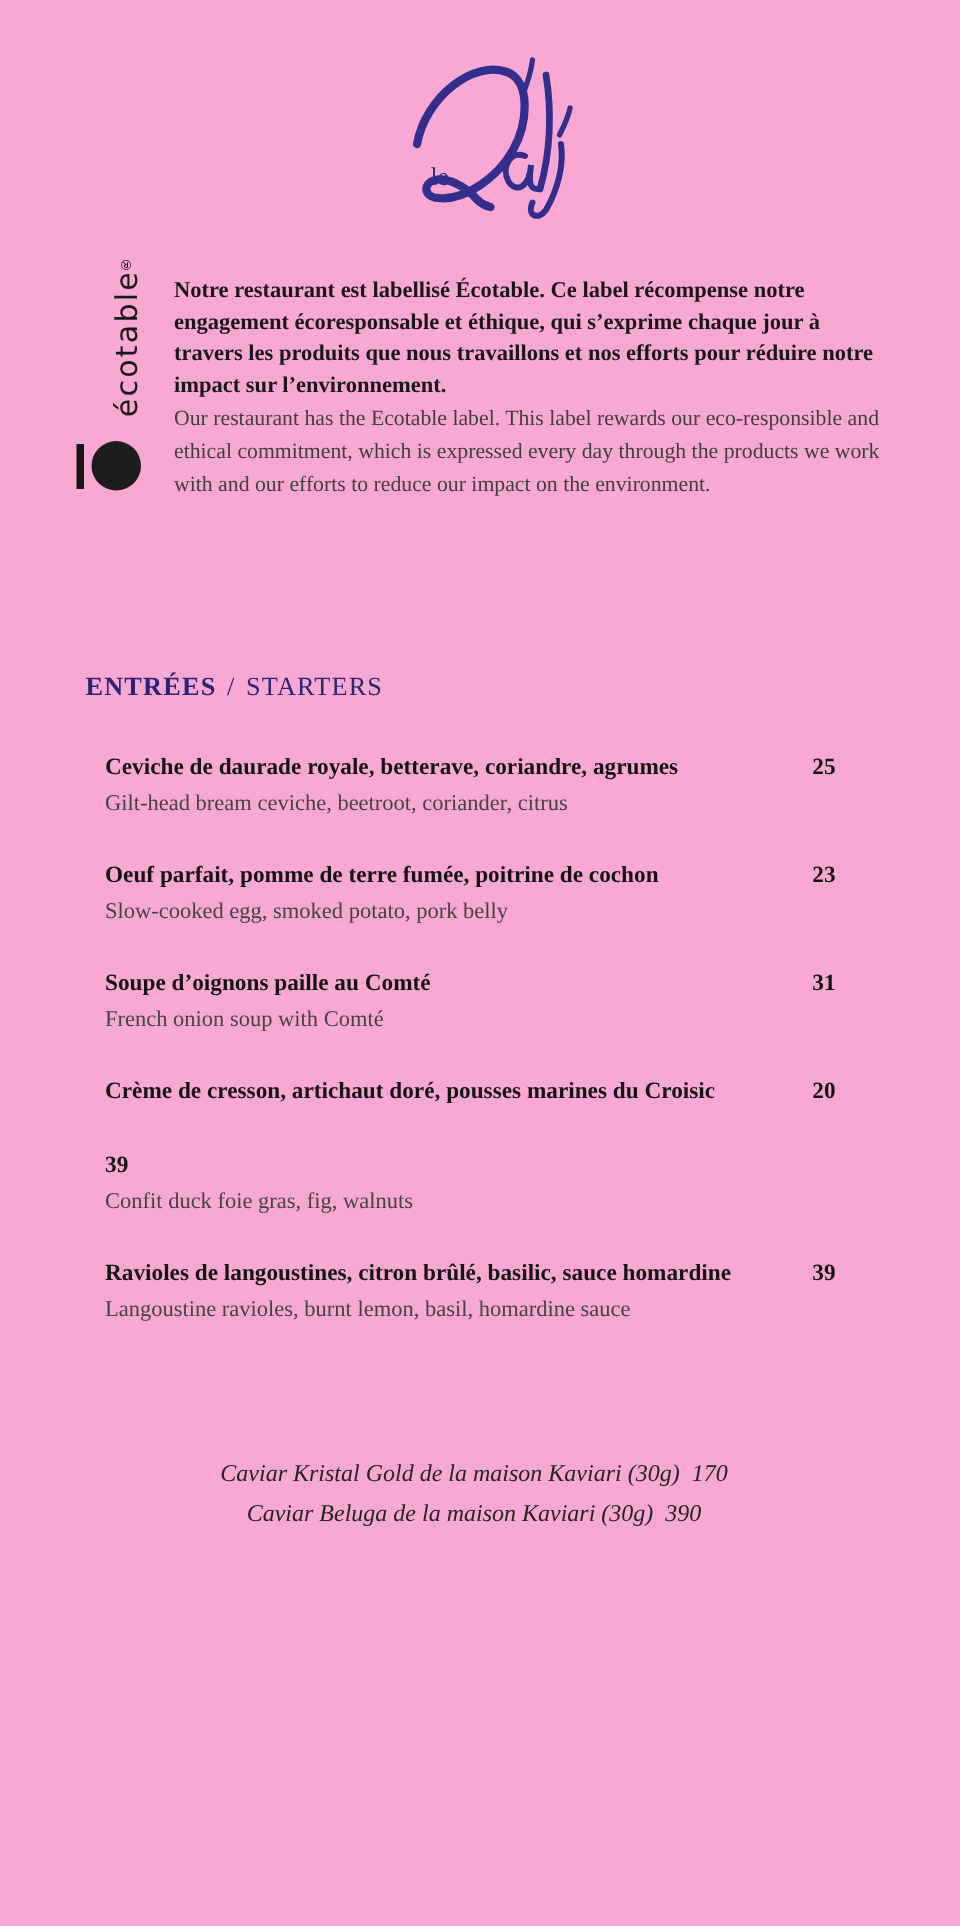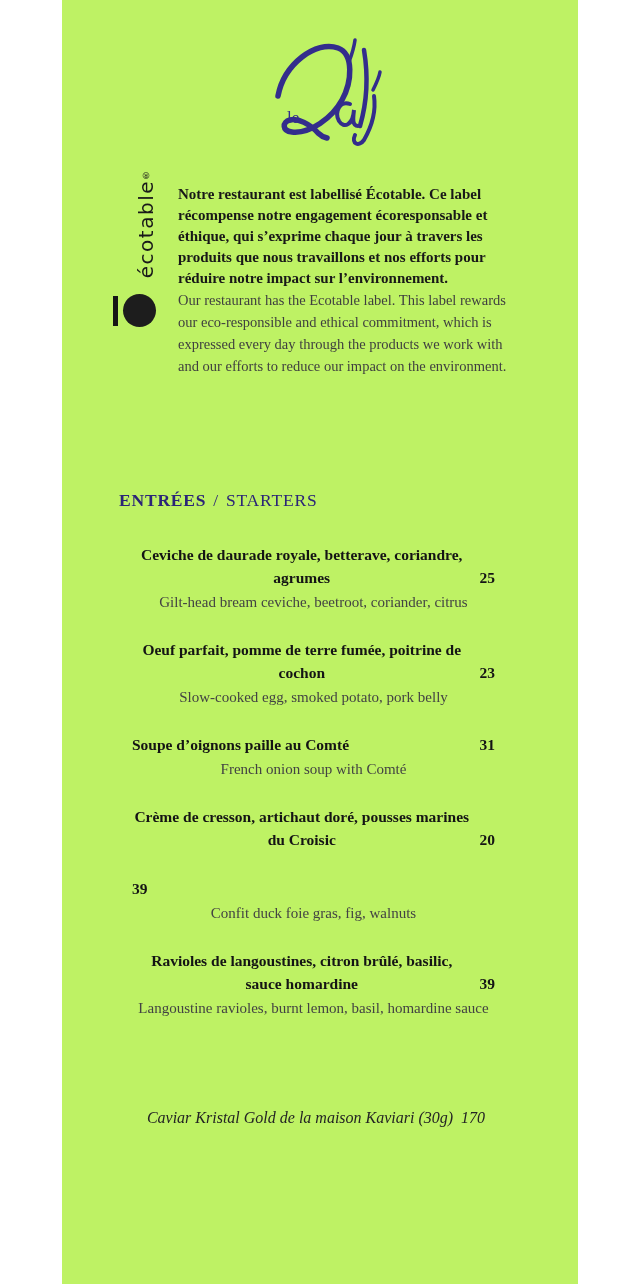--- a/index.html
+++ b/index.html
@@ -1,17 +1,17 @@
 <!DOCTYPE html>
 <html><head>
 <meta charset="utf-8">
 <style>
   html, body { margin: 0; padding: 0; background: #ffffff; }
   .page {
-    width: 516px; min-height: 1284px; margin: 0 auto; background: #bef264;
+    width: 640px; min-height: 1284px; margin: 0 auto; background: #f9a8d4;
     font-family: "Liberation Serif", serif; color: #151515; position: relative;
     overflow: hidden;
   }
 
   
   .brand { padding-top: 34px; height: 124px; display: flex; justify-content: center; }
   .brand svg { display: block; }
 
   
   .ecotable { margin-top: 12px; padding: 0 52px 0 50px; display: flex; gap: 10px; }
@@ -33,21 +33,21 @@
   
   .section-title {
     margin: 112px 0 0 0; padding-left: 57px; font-size: 17.5px; line-height: 22px;
     font-weight: bold; color: #2b2577; letter-spacing: 0.8px;
   }
   .section-title .sep, .section-title .en { font-weight: 400; }
   .section-title .sep { margin: 0 7px; }
 
   
   .items { margin-top: 32px; padding: 0 83px 0 70px; }
-  .item { margin-bottom: 26px; text-align: center; }
+  .item { margin-bottom: 26px; }
   .item .row { display: flex; justify-content: space-between; align-items: flex-end; gap: 8px; }
   .item .nm { font-weight: bold; font-size: 15.5px; line-height: 23px; color: #141414; max-width: 458px; }
   .item .pr { font-weight: bold; font-size: 15.5px; line-height: 23px; color: #141414; white-space: nowrap; }
   .item .ds { font-size: 15px; line-height: 20px; color: #434343; margin-top: 3px; }
 
   
   .supplements { margin-top: 86px; padding: 0 83px 0 75px; }
   .supp-row {
     display: flex; justify-content: center; align-items: baseline; gap: 8px;
     font-style: italic; font-size: 16px; line-height: 27px; color: #242424;
@@ -148,15 +148,19 @@
       </div>
     </div>
 
   <div class="supplements">
 
       <div class="supp-row">
         <span class="s-nm">Caviar Kristal Gold de la maison Kaviari (30g)</span>
         <span class="s-pr">170</span>
       </div>
 
+      <div class="supp-row">
+        <span class="s-nm">Caviar Beluga de la maison Kaviari (30g)</span>
+        <span class="s-pr">390</span>
+      </div>
     </div>
 
 </div>
 
 </body></html>

